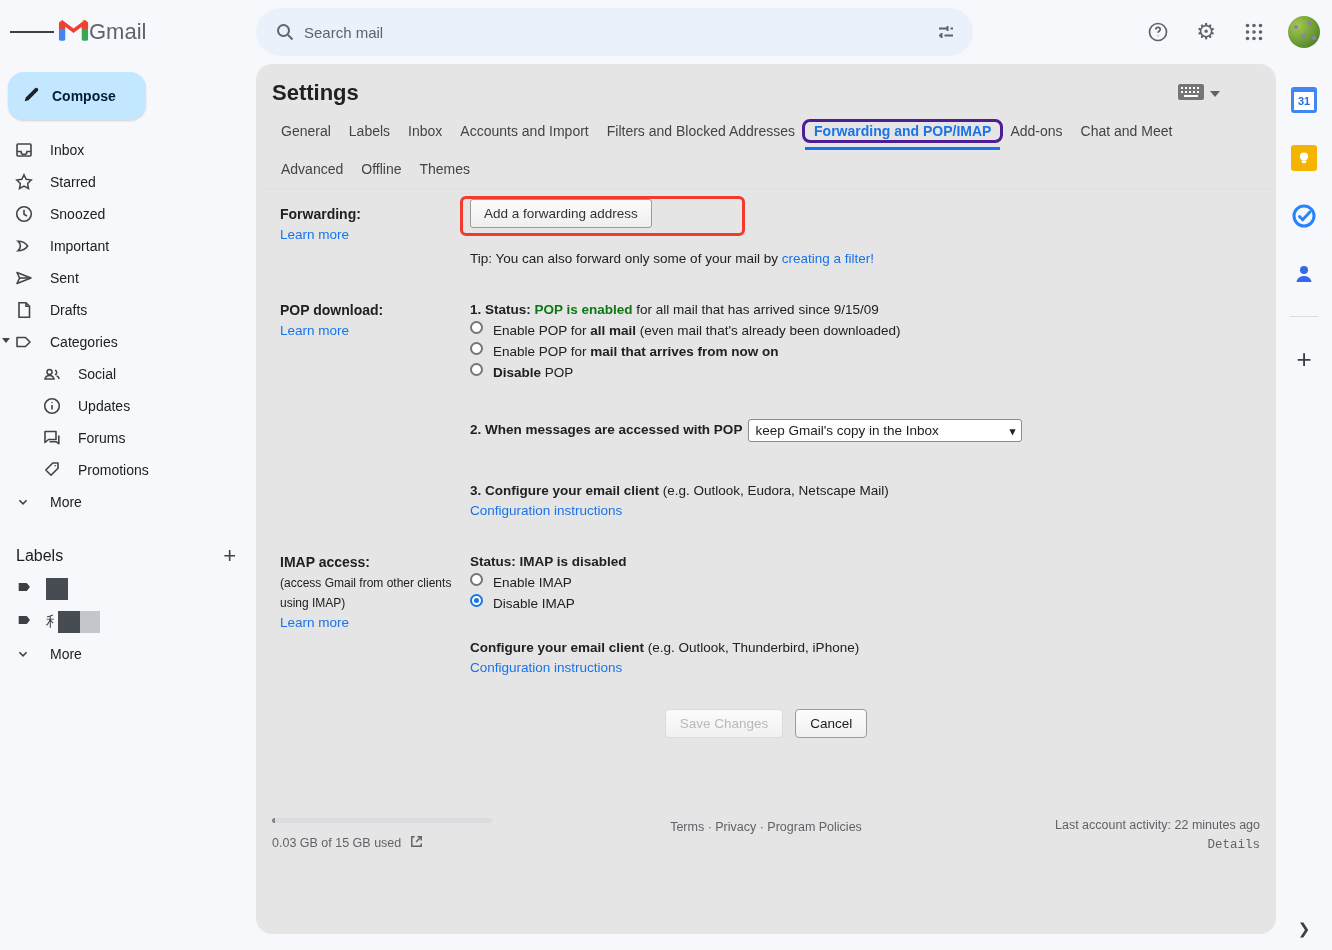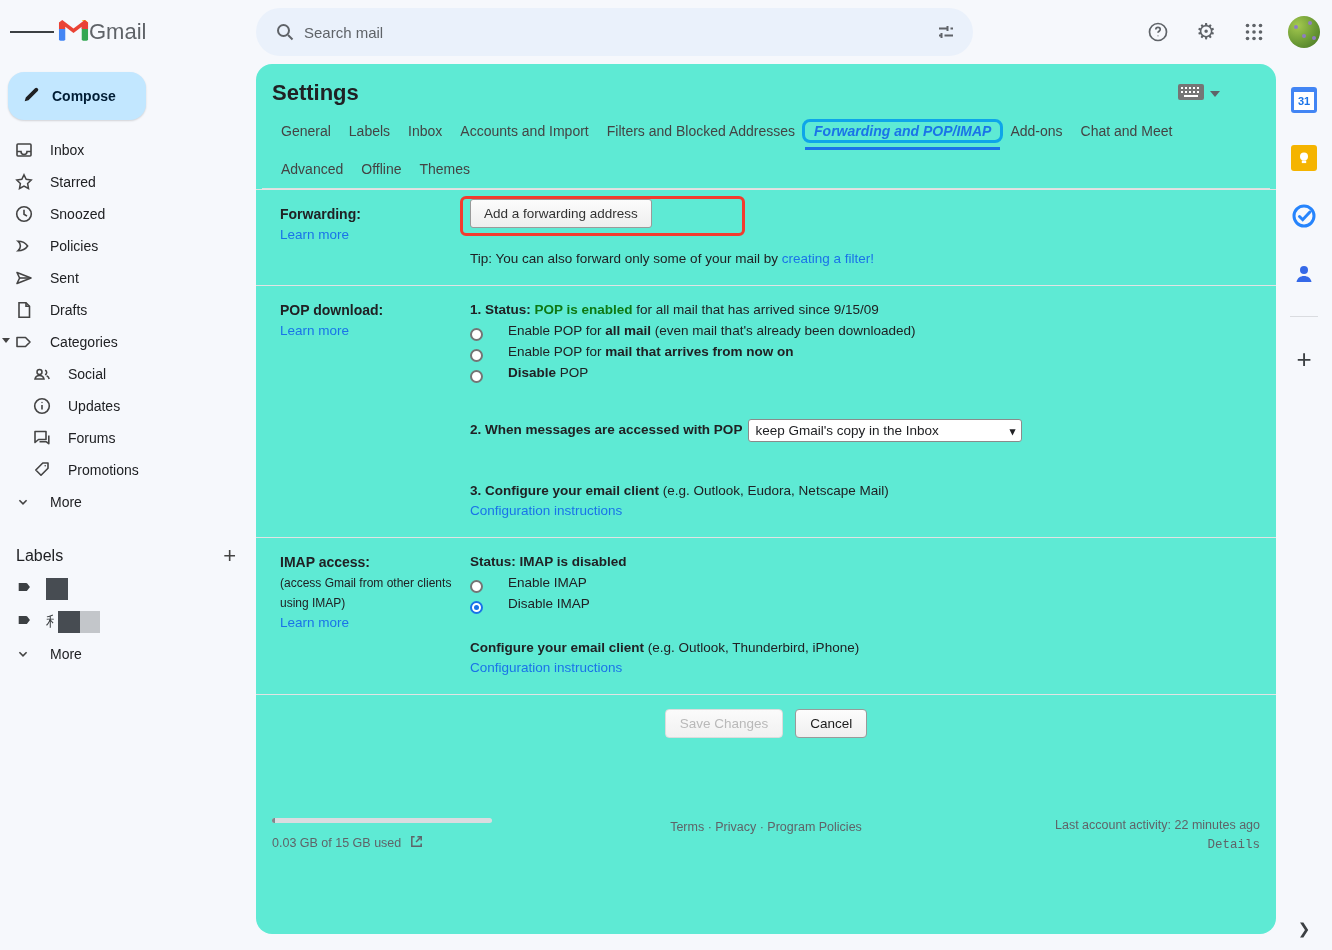--- a/index.html
+++ b/index.html
@@ -20,63 +20,63 @@
   .search-input::placeholder { color:#5f6368; }
   .tb-right { flex:1; display:flex; align-items:center; justify-content:flex-end; gap:4px; padding-right:12px; }
   .gear-glyph { font-size:22px; color:#5f6368; line-height:1; }
   .avatar { width:32px; height:32px; border-radius:50%; margin-left:8px;
     background: radial-gradient(circle at 30% 30%, #a5c94f, #6b9a35 55%, #4c7b27 90%); position:relative; overflow:hidden; cursor:pointer; }
   .avatar i { position:absolute; width:4px; height:4px; border-radius:50%; background:#8e7cc3; }
 
   
   .layout { display:flex; height:886px; }
   .sidebar { width:256px; flex:none; padding-top:8px; }
-  .main-card { flex:1; background:#5eead4; border-radius:16px; margin-bottom:16px; position:relative; }
+  .main-card { flex:1; background:#e5e5e5; border-radius:16px; margin-bottom:16px; position:relative; }
   .right-rail { width:56px; flex:none; display:flex; flex-direction:column; align-items:center; padding-top:20px; gap:26px; position:relative; }
 
   
   .compose { width:138px; height:48px; margin:0 0 14px 8px; background:#c2e7ff; border-radius:16px;
     display:flex; align-items:center; gap:12px; padding-left:14px; font-size:14px; font-weight:bold; color:#001d35; cursor:pointer;
     box-shadow:0 1px 2px rgba(0,0,0,.15); }
   .nav-item { width:232px; height:32px; display:flex; align-items:center; padding-left:14px;
     border-radius:0 16px 16px 0; font-size:14px; color:#202124; cursor:pointer; position:relative; }
   .nav-item .nico { width:20px; margin-right:16px; display:flex; }
-  .nav-item.sub { padding-left:32px; }
+  .nav-item.sub { padding-left:42px; }
   .nav-item .expander { position:absolute; left:2px; top:12px; width:0; height:0;
     border-left:4px solid transparent; border-right:4px solid transparent; border-top:5px solid #444; }
   .labels-head { margin-top:22px; display:flex; align-items:center; justify-content:space-between; padding:0 20px 0 16px; height:32px; }
   .labels-title { font-size:16px; color:#202124; }
   .plus-glyph { font-size:22px; color:#444; font-weight:normal; cursor:pointer; line-height:1; }
   .label-row { height:33px; display:flex; align-items:center; padding-left:16px; gap:12px; cursor:pointer; }
   .redact-dark { width:22px; height:22px; background:#474c52; display:inline-block; }
   .redact-light { width:20px; height:22px; background:#c3c6ca; display:inline-block; }
   .cjk { font-size:14px; color:#3c4043; margin-right:-9px; width:9px; overflow:hidden; display:inline-block; }
 
   
   .settings-head { display:flex; justify-content:space-between; align-items:flex-start; padding:16px 56px 4px 16px; }
   .settings-title { font-size:22px; color:#202124; }
   .kbd-widget { display:flex; align-items:center; gap:6px; margin-top:4px; cursor:pointer; }
   .kbd-caret { width:0;height:0;border-left:5px solid transparent;border-right:5px solid transparent;border-top:6px solid #5f6368; }
 
   .tabs { padding:2px 10px 0 10px; margin:0 6px; border-bottom:1px solid #e0e0e0; }
   .tabs-row { display:flex; flex-wrap:wrap; align-items:center; }
   .tab { padding:11px 9px; font-size:14px; color:#444; cursor:pointer; white-space:nowrap; }
   .tab.active { color:#1a73e8; font-weight:bold; border-bottom:3px solid #1a73e8; padding-bottom:8px; }
-  .red-annot { display:inline-block; border:3px solid #0ea5e9; border-radius:8px; margin:-3px -2px;font-style:italic; }
+  .red-annot { display:inline-block; border:3px solid #4c1d95; border-radius:8px; margin:-3px -2px; }
 
   .section { display:grid; grid-template-columns:190px 1fr; padding:14px 16px 16px 24px; }
   .section + .section, .actions-row, .tabs + .section { border-top:1px solid #e3e3e3; }
   .sec-label { font-size:14px; line-height:20px; }
   .sec-label b { display:block; }
   .sec-sub { font-size:12px; line-height:18px; color:#202124; }
   a.lnk { color:#1a73e8; text-decoration:none; font-size:13.5px; cursor:pointer; }
   .sec-body { font-size:13.5px; line-height:20px; color:#202124; }
   .green { color:#0d7813; font-weight:bold; }
   .row-gap { height:20px; }
-  .radio-line { display:flex; align-items:flex-end; gap:25px; margin-top:1px; min-height:20px; cursor:pointer; }
+  .radio-line { display:flex; align-items:flex-start; gap:10px; margin-top:1px; min-height:20px; cursor:pointer; }
   .radio { width:13px; height:13px; border:2px solid #757575; border-radius:50%; flex:none; position:relative; background:#fff; }
   .radio.checked { border-color:#1a73e8; }
   .radio.checked::after { content:""; position:absolute; inset:2px; border-radius:50%; background:#1a73e8; }
 
   .fwd-btn { font-size:13.5px; color:#333; padding:6px 13px; border:1px solid #9a9a9a; border-radius:3px;
     background:linear-gradient(#fcfcfc,#eeeeee); cursor:pointer; font-family:"Liberation Sans",sans-serif; }
   .red-annot-btn { display:inline-block; border:3px solid #f23b2e; border-radius:6px; padding:0 90px 5px 7px; margin:-10px 0 0 -10px; }
 
   .selectbox { display:inline-flex; align-items:center; justify-content:space-between; width:274px; height:23px;
     border:1px solid #8b8b8b; border-radius:3px; background:#fff; padding:0 6px; margin-left:6px; font-size:13.5px; cursor:pointer; vertical-align:middle; }
@@ -214,21 +214,21 @@
           </svg>
         </span>
       <span>Snoozed</span>
     </div>
     <div class="nav-item">
       <span class="nico">
           <svg width="20" height="20" viewBox="0 0 20 20" fill="none" stroke="#444" stroke-width="1.6">
             <path d="M4 5.2c3.5 0 7 .8 9.6 4.8C11 14 7.5 14.8 4 14.8c1.6-1.4 2.4-3 2.4-4.8S5.6 6.6 4 5.2z"></path>
           </svg>
         </span>
-      <span>Policies</span>
+      <span>Important</span>
     </div>
     <div class="nav-item">
       <span class="nico">
           <svg width="20" height="20" viewBox="0 0 20 20" fill="none" stroke="#444" stroke-width="1.6" stroke-linejoin="round">
             <path d="M3 4.5l14 5.5-14 5.5 2.6-5.5z"></path>
             <path d="M5.6 10H17"></path>
           </svg>
         </span>
       <span>Sent</span>
     </div>

